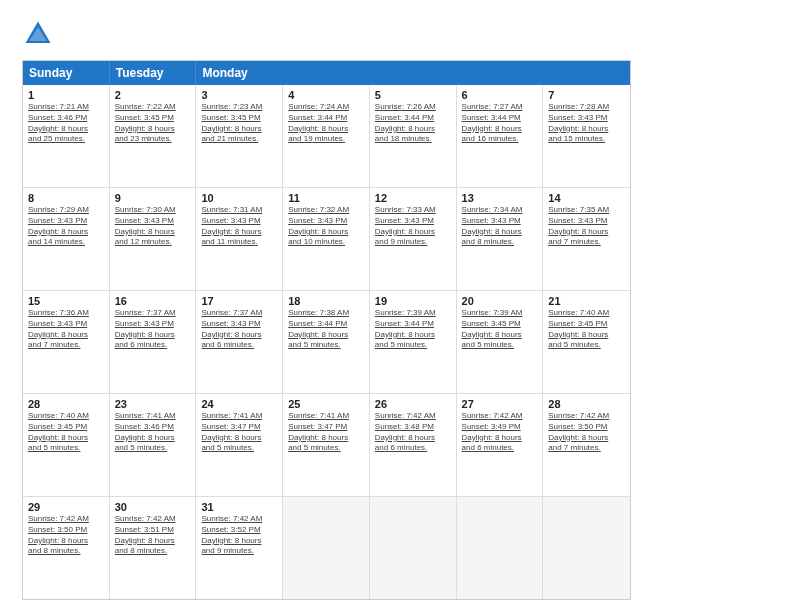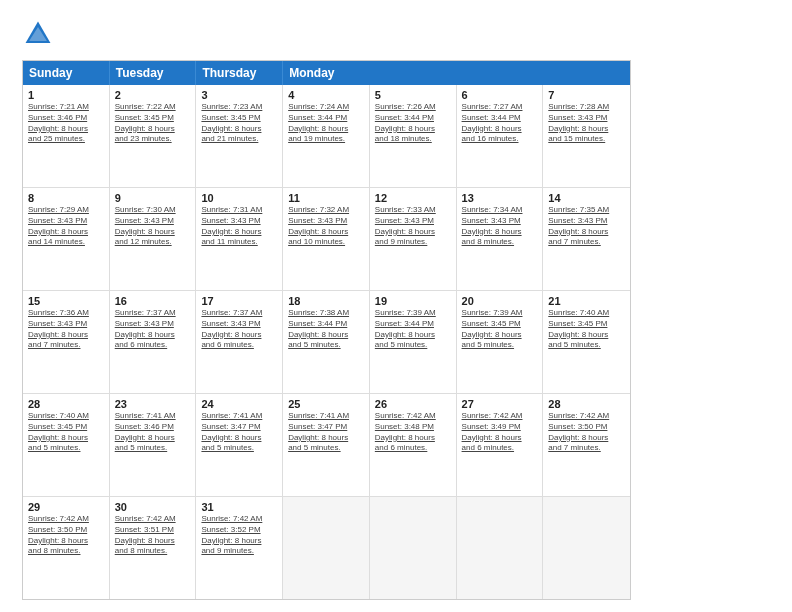--- a/index.html
+++ b/index.html
@@ -129,21 +129,20 @@
     <div class="title-block">
       <div class="month-title"></div>
       <div class="subtitle"></div>
     </div>
   </div>
 
   <div class="calendar">
     <div class="cal-header">
     <div class="cal-header-cell">Sunday</div>
         <div class="cal-header-cell">Tuesday</div>
-        <div class="cal-header-cell">Thursday</div>
         <div class="cal-header-cell">Monday</div>
       </div>
     <div class="cal-body">
     <div class="cal-row">
           <div class="cal-cell">
             <div class="day-num">1</div>
             <div class="day-info">Sunrise: 7:21 AM<br>Sunset: 3:46 PM<br>Daylight: 8 hours<br>and 25 minutes.</div>
           </div>
           <div class="cal-cell">
             <div class="day-num">2</div>

